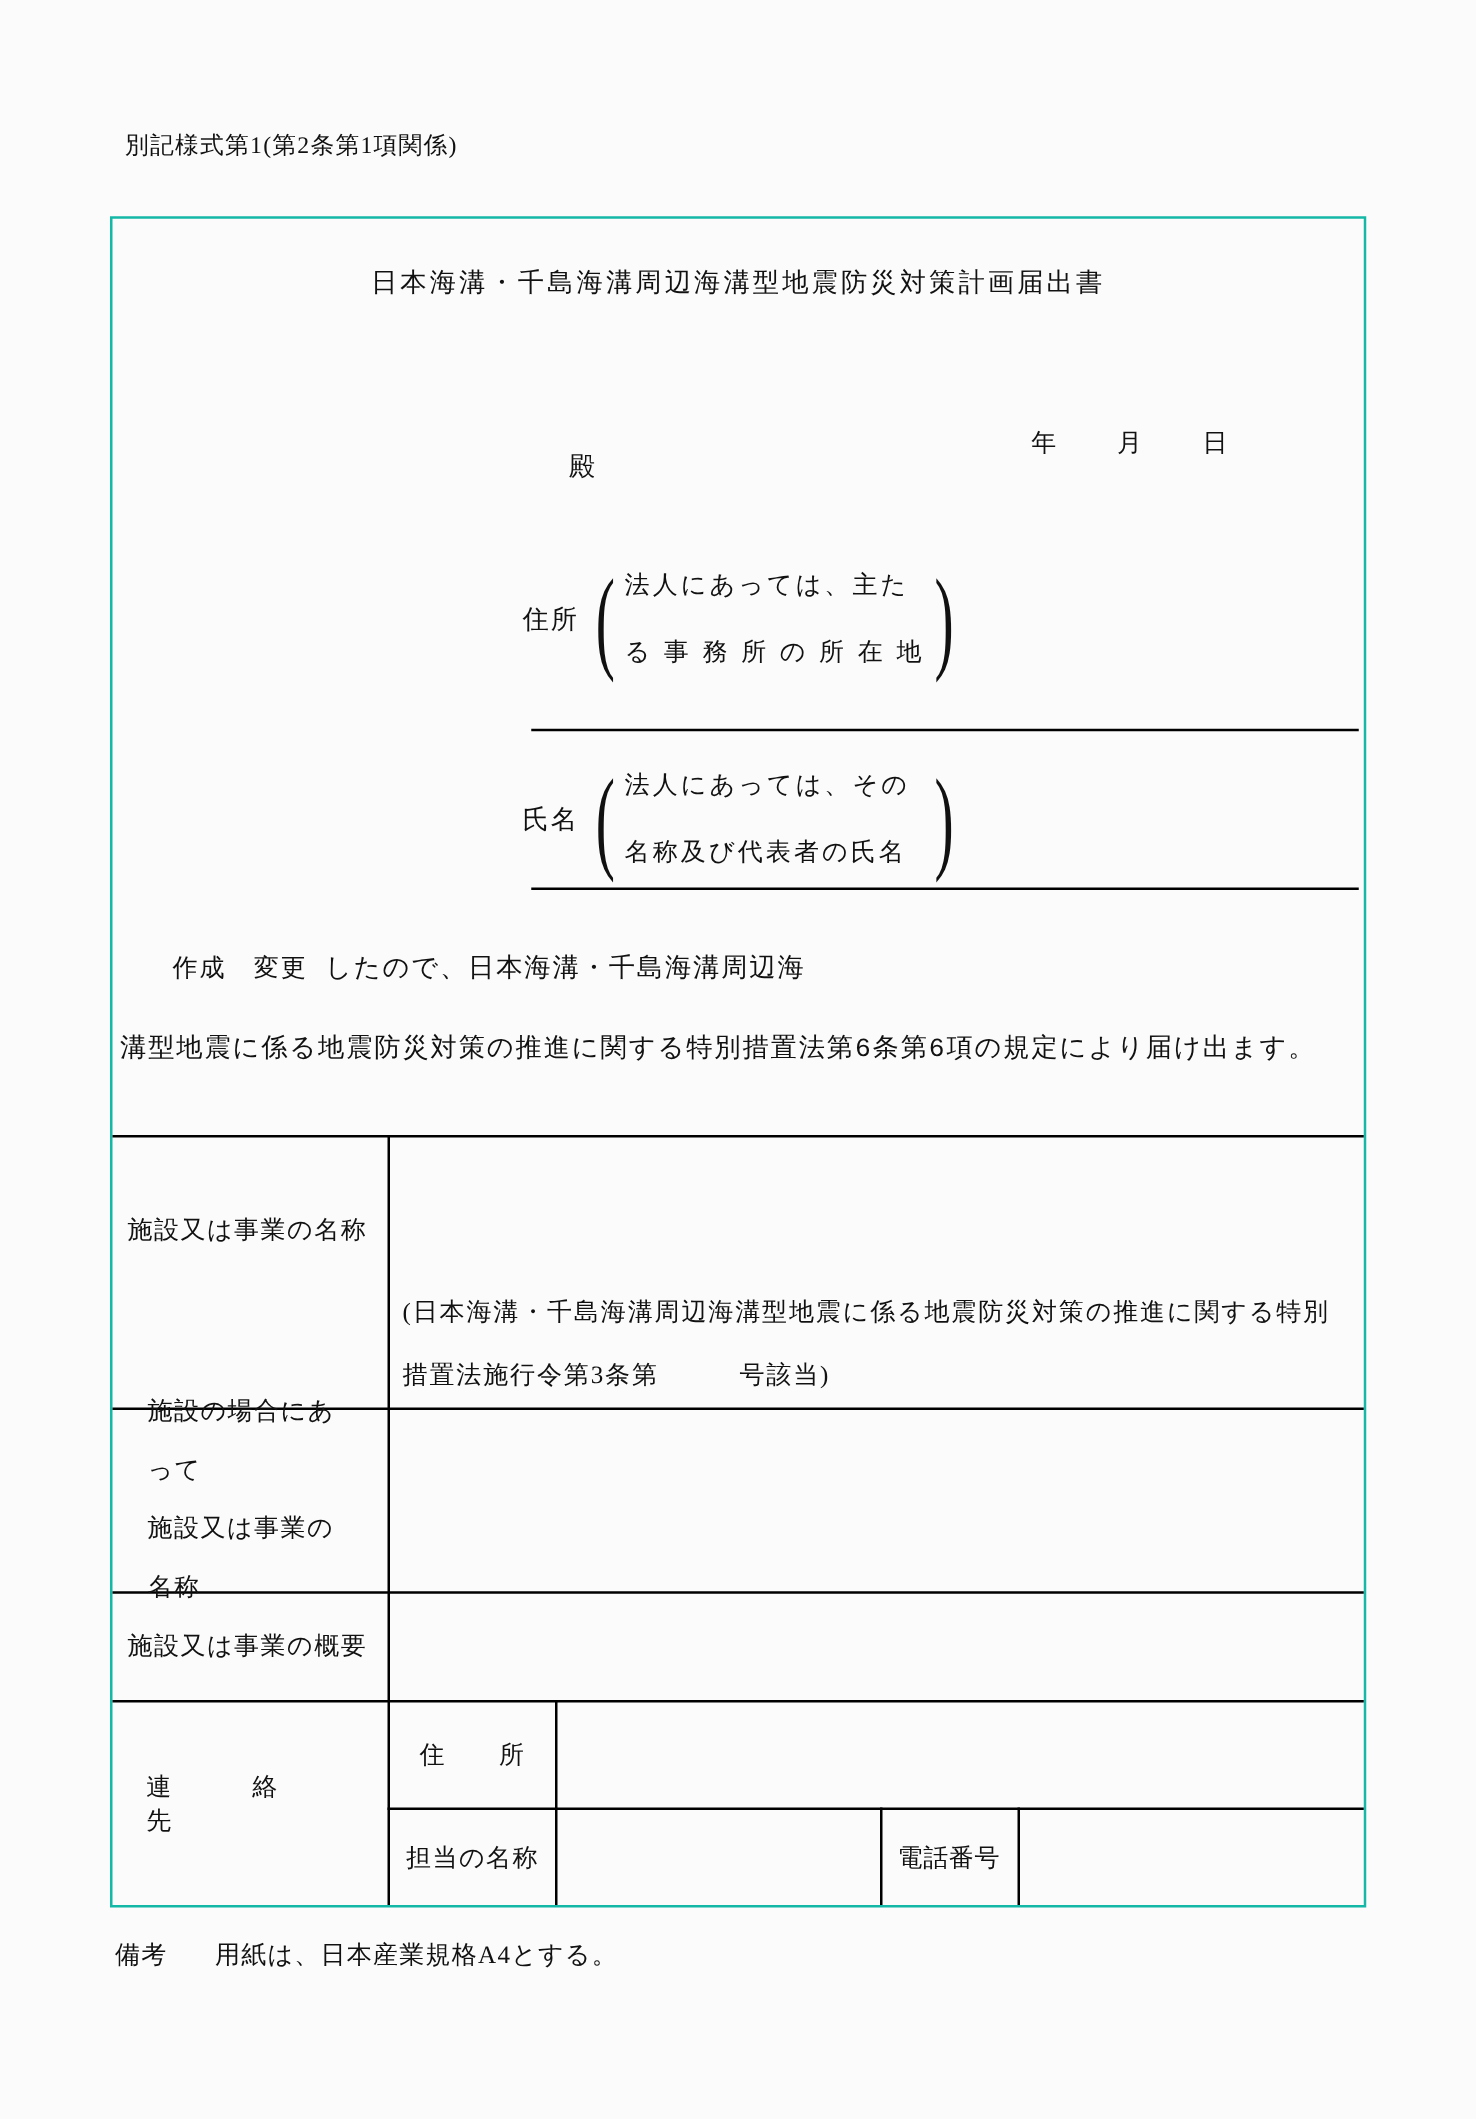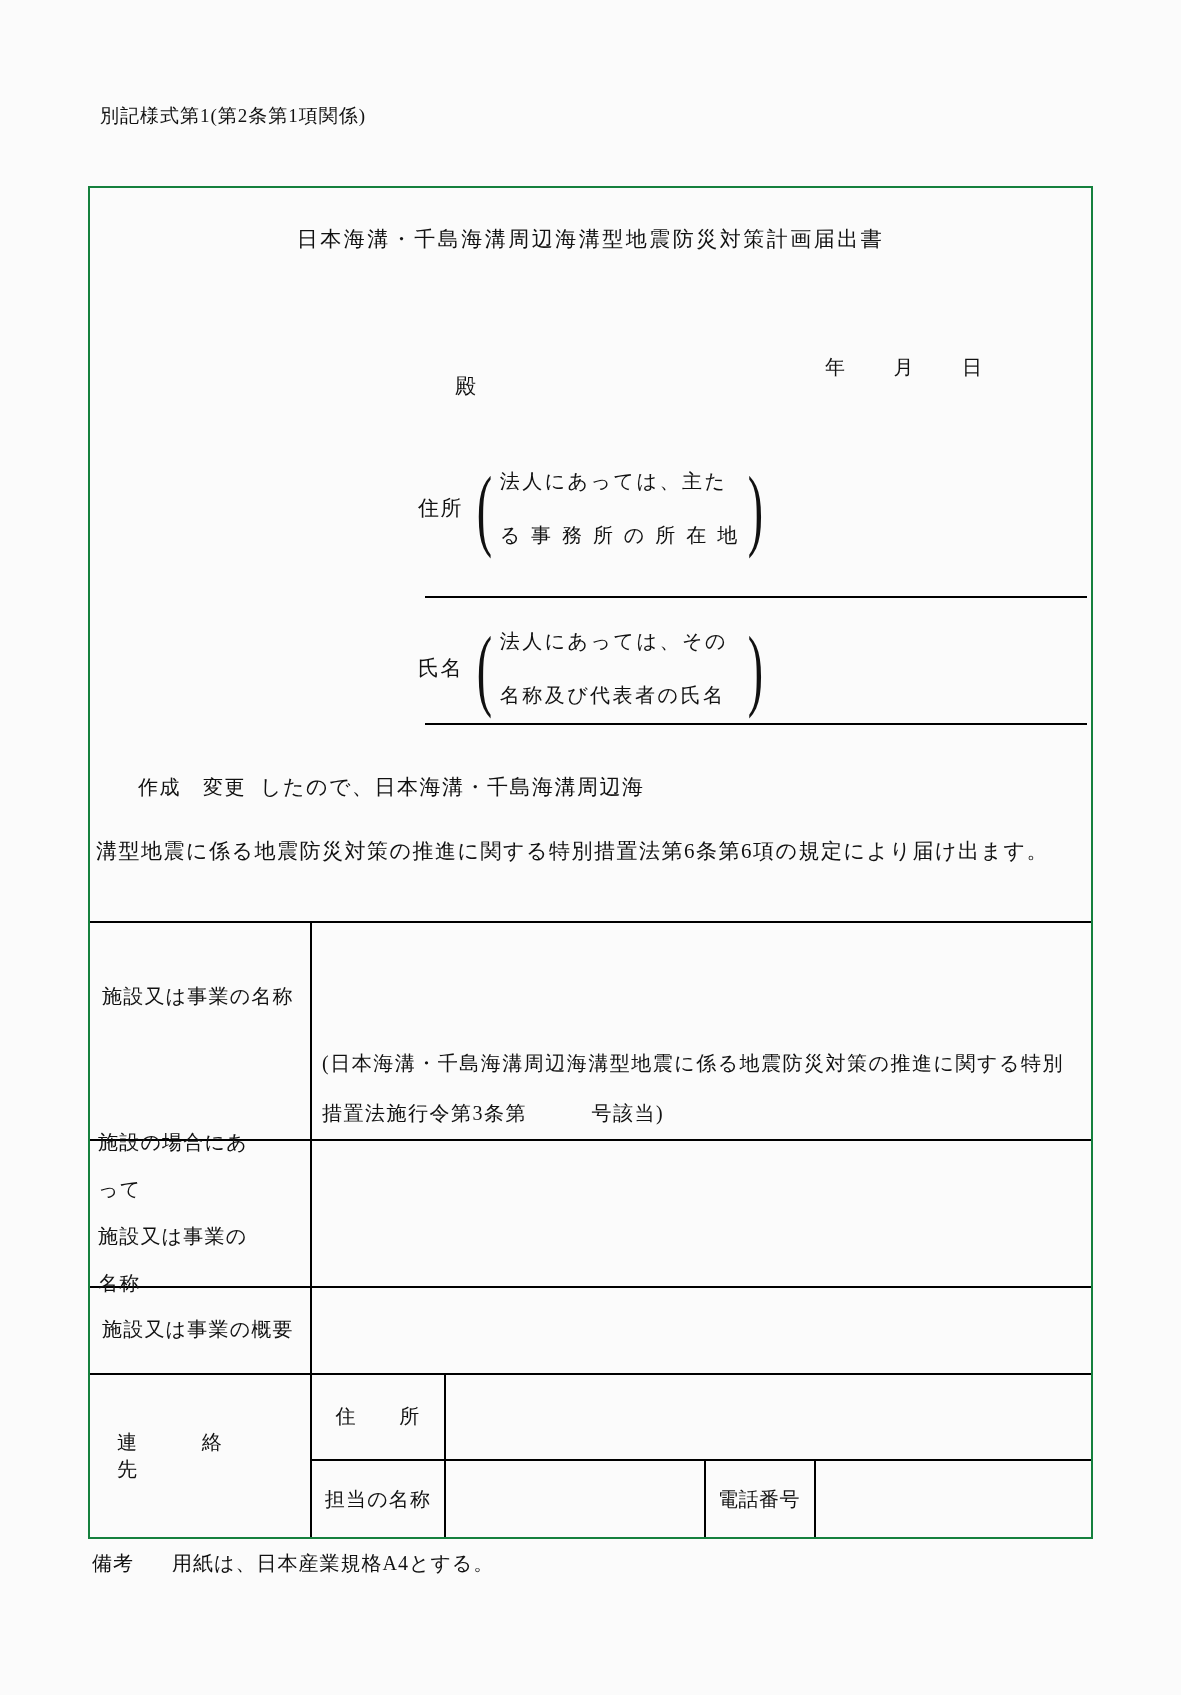--- a/index.html
+++ b/index.html
@@ -5,58 +5,58 @@
   html,body{margin:0;padding:0;}
   body{
     width:1181px;height:1695px;position:relative;
     background:#fbfbfb;color:#111;
     font-family:"Liberation Serif","DejaVu Serif",serif;
     overflow:hidden;
   }
   .abs{position:absolute;}
   .form-label{left:100px;top:103px;font-size:19px;letter-spacing:1px;}
   .outer-box{
-    left:88px;top:186px;width:1005px;height:1353px;
-    border:2px solid #15803d;box-sizing:border-box;
+    left:88px;top:173px;width:1005px;height:1353px;
+    border:2px solid #14b8a6;box-sizing:border-box;
     font-size:21px;letter-spacing:1.5px;
   }
   .title{left:0;top:37px;width:100%;text-align:center;font-size:21px;letter-spacing:2.5px;}
   .date-line{left:735px;top:166px;display:flex;gap:47px;font-size:20px;}
   .addressee{left:365px;top:184px;font-size:21px;}
   .paren-row{display:flex;align-items:center;height:104px;}
   .pr-address{left:328px;top:268px;}
   .pr-name{left:328px;top:428px;}
   .paren-row .plabel{font-size:21px;margin-right:6px;white-space:nowrap;}
   .bigparen{
     font-size:92px;line-height:1;font-weight:400;letter-spacing:0;
     transform:scaleX(.5);display:inline-block;
   }
   .paren-content{width:240px;font-size:20px;letter-spacing:2.5px;line-height:54px;}
   .paren-content .jl{text-align:justify;text-align-last:justify;}
   .fill-line{height:2px;background:#000;width:662px;left:335px;}
   .fl-1{top:408px;}
   .fl-2{top:535px;}
   .body-line1{left:34px;top:559px;height:80px;display:flex;align-items:center;white-space:nowrap;}
   .choice-stack{display:flex;gap:22px;margin:0 14px;font-size:20px;text-align:center;}
-  .body-line2{left:6px;top:649px;white-space:nowrap;}
+  .body-line2{left:6px;top:649px;white-space:nowrap;font-family:Liberation Mono, monospace;}
   .hl{position:absolute;height:2px;background:#000;}
   .vl{position:absolute;width:2px;background:#000;}
   .t-top{top:733px;left:0;width:100%;}
   .t-r1{top:951px;left:0;width:100%;}
   .t-r2{top:1098px;left:0;width:100%;}
   .t-r3{top:1185px;left:0;width:100%;}
   .t-sub{top:1271px;left:220px;right:0;}
   .v-col{left:220px;top:733px;bottom:0;}
   .v-444{left:354px;top:1185px;bottom:0;}
   .v-704{left:614px;top:1271px;bottom:0;}
   .v-814{left:724px;top:1271px;bottom:0;}
   .cell-label{font-size:20px;letter-spacing:1.2px;}
   .r1-label{left:12px;top:795px;}
   .r1-note{left:232px;top:850px;line-height:50px;font-size:20px;letter-spacing:1.5px;width:780px;}
-  .r2-cell{left:0;top:951px;width:178px;height:147px;display:flex;flex-direction:column;justify-content:center;padding-left:8px;box-sizing:border-box;line-height:47px;}
+  .r2-cell{left:0;top:951px;width:178px;height:147px;display:flex;flex-direction:column;justify-content:center;padding-left:28px;box-sizing:border-box;line-height:47px;}
   .r3-cell{left:0;top:1098px;width:220px;height:87px;display:flex;align-items:center;padding-left:12px;box-sizing:border-box;}
   .r4-cell{left:0;top:1185px;width:187px;height:166px;display:flex;align-items:center;padding-left:27px;box-sizing:border-box;}
   .c-addr{left:220px;top:1185px;width:136px;height:86px;display:flex;align-items:center;justify-content:center;}
   .c-person{left:220px;top:1271px;width:136px;height:80px;display:flex;align-items:center;justify-content:center;}
   .c-phone{left:614px;top:1271px;width:110px;height:80px;display:flex;align-items:center;justify-content:center;letter-spacing:0.5px;}
   .fill-area{background:transparent;}
   .fa-r1{left:222px;top:735px;right:2px;height:150px;}
   .fa-r2{left:222px;top:953px;right:2px;height:143px;}
   .fa-r3{left:222px;top:1100px;right:2px;height:83px;}
   .fa-addr{left:358px;top:1187px;right:2px;height:82px;}

